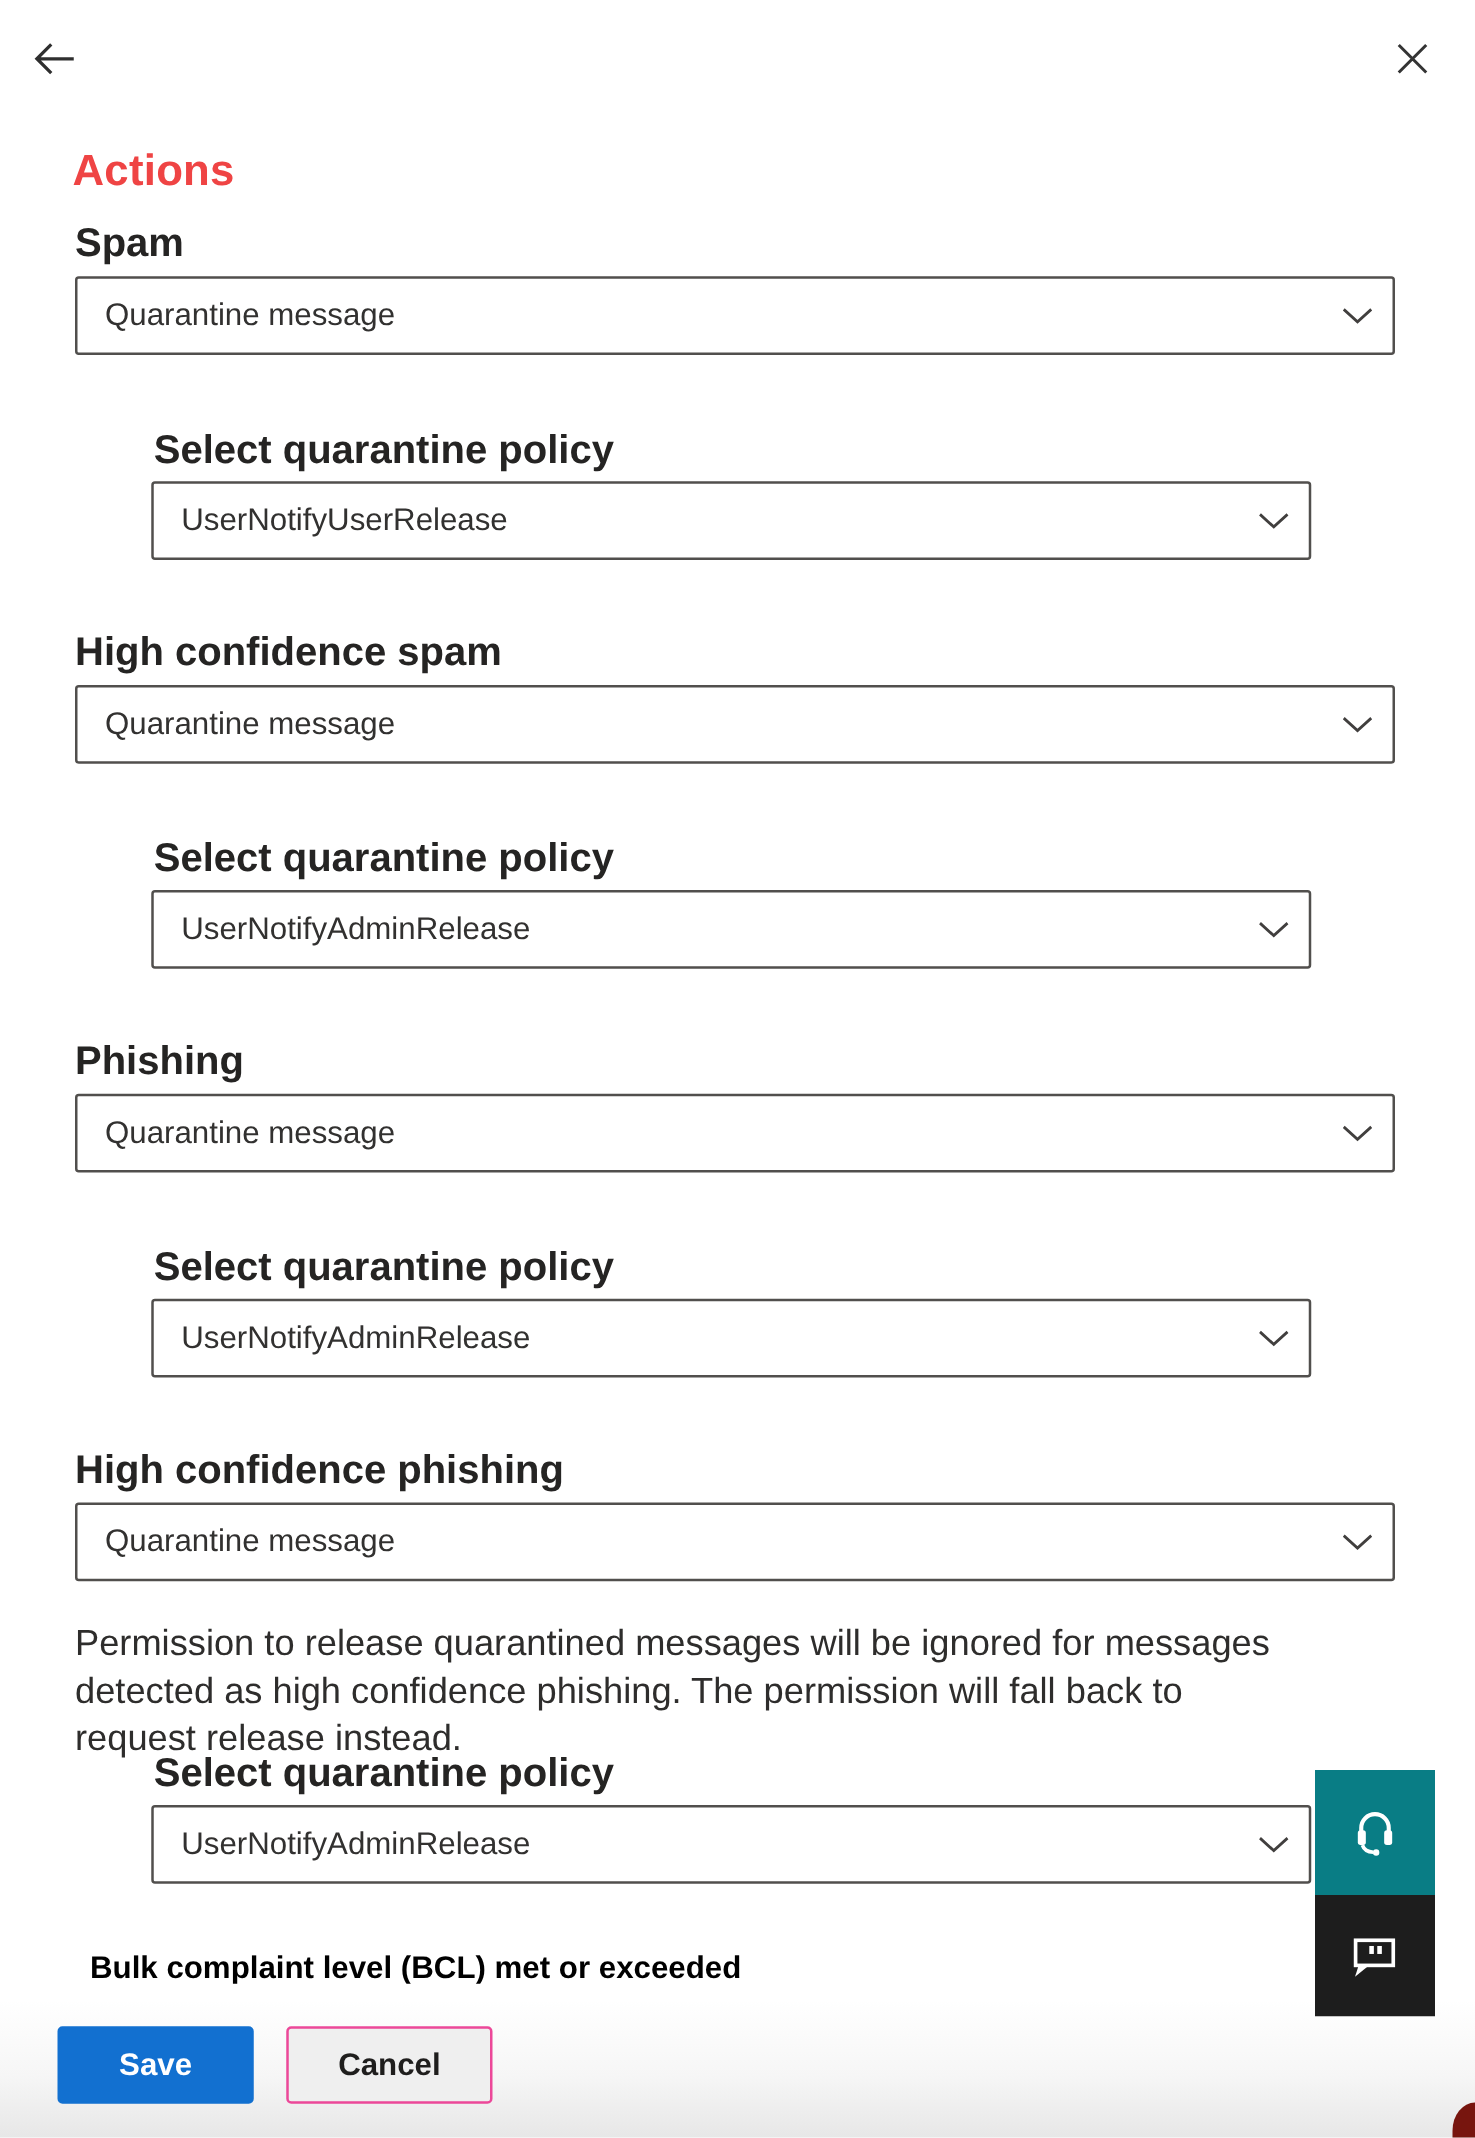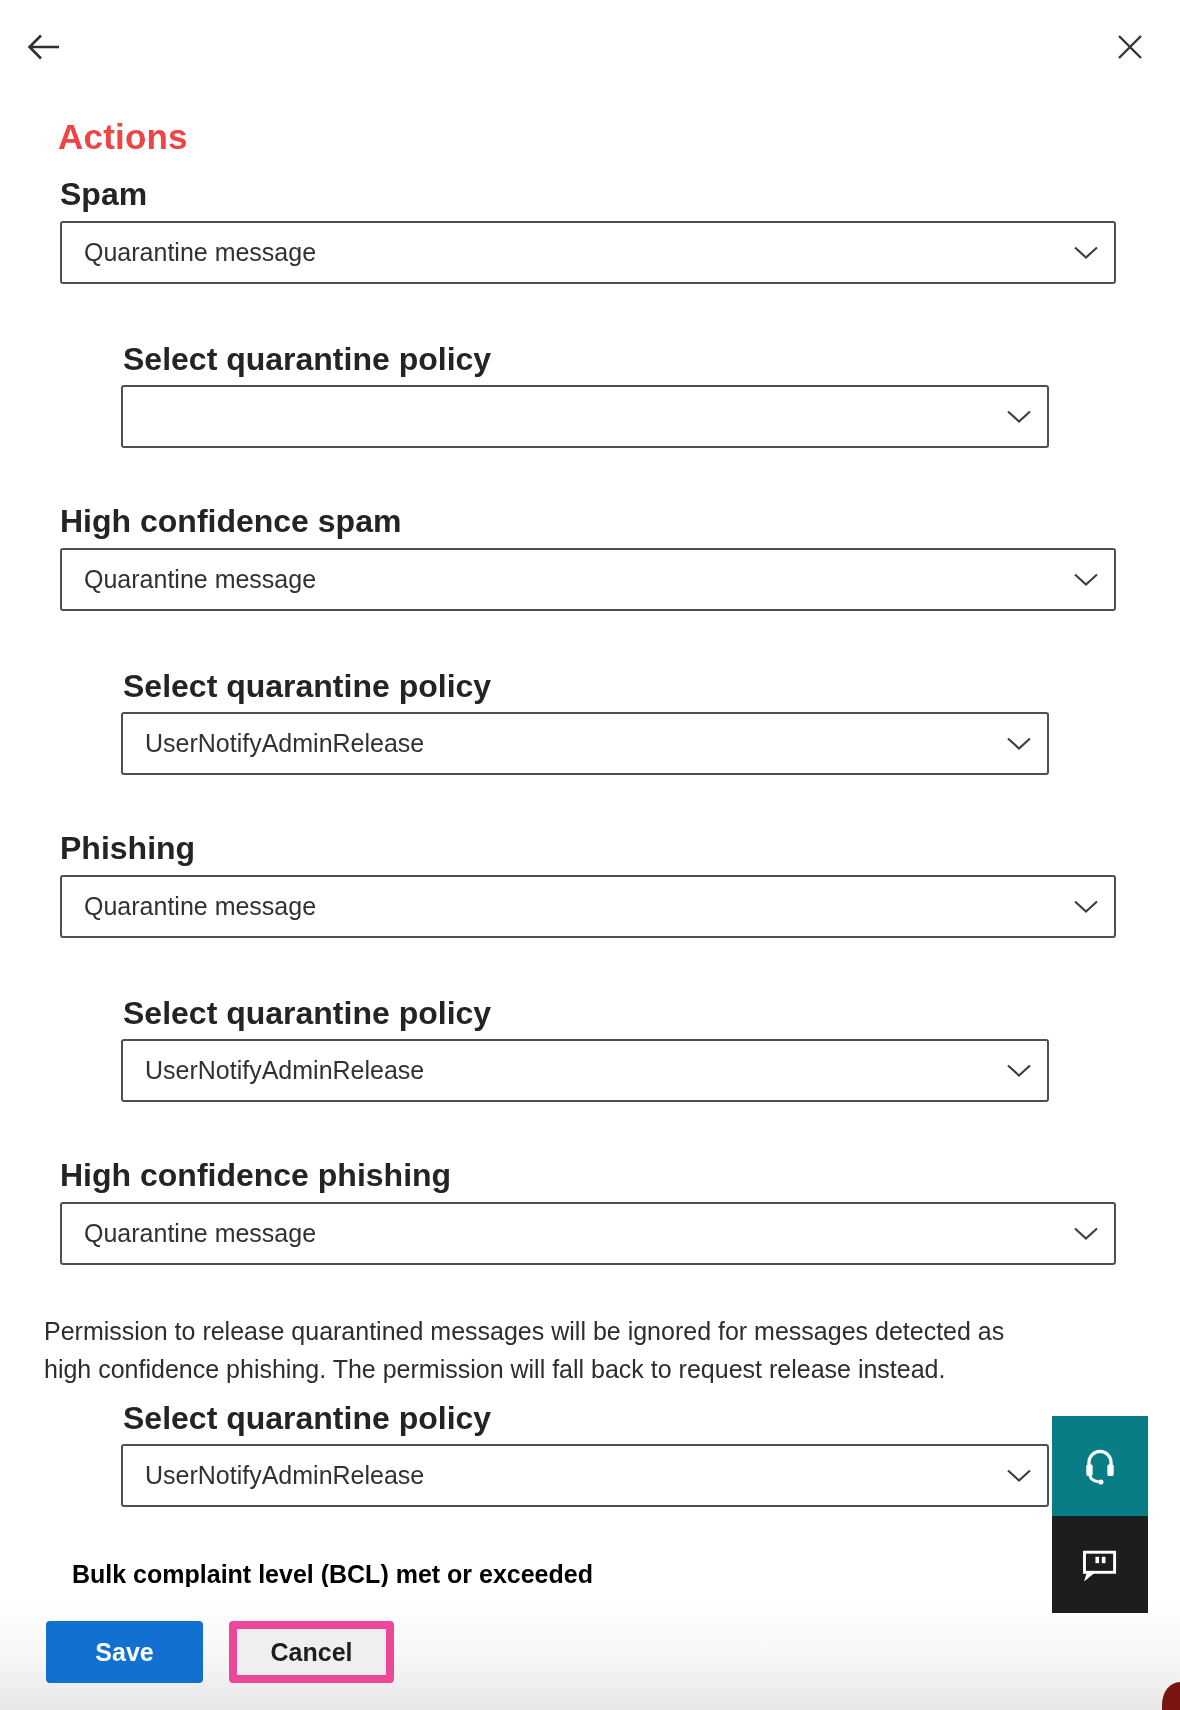--- a/index.html
+++ b/index.html
@@ -31,22 +31,22 @@
     cursor:pointer;
   }
   .dd.sub{left:121px;width:928px;}
   .dd-val{
     font-size:25px;font-weight:400;color:#323130;
     padding-left:22px;white-space:nowrap;
   }
   .chev{position:absolute;right:15px;top:50%;transform:translateY(-50%);line-height:0;}
   
   .note{
-    position:absolute;left:44px;top:1296px;width:990px;
-    font-size:25px;line-height:38px;font-weight:400;color:#2e2d2c;margin-top:16px;
+    position:absolute;left:60px;top:1296px;width:990px;
+    font-size:29px;line-height:38px;font-weight:400;color:#2e2d2c;
   }
   
   .clip-lbl{
     position:absolute;left:72px;top:1557px;height:30px;width:820px;
     overflow:hidden;
     font-size:25px;line-height:34px;font-weight:600;color:#000000;
     white-space:nowrap;
   }
   
   .footer-fade{
@@ -57,21 +57,21 @@
     position:absolute;top:1621px;height:62px;
     font-family:Liberation Sans, sans-serif;font-size:25px;font-weight:600;
     border-radius:4px;cursor:pointer;
   }
   .btn.save{
     left:46px;width:157px;
     background:var(--save-blue,#1270d0);color:#ffffff;border:2px solid var(--save-blue,#1270d0);
   }
   .btn.cancel{
     left:229px;width:165px;
-    background:#efefef;color:#1f1e1d;border:8px solid #ec4899;
+    background:#efefef;color:#1f1e1d;border:2px solid #ec4899;
   }
   
   .widget{
     position:absolute;left:1052px;width:96px;
     display:flex;align-items:center;justify-content:center;
     border:none;padding:0;cursor:pointer;line-height:0;
   }
   .widget.support{top:1416px;height:100px;background:var(--support-teal,#097d85);}
   .widget.feedback{top:1516px;height:97px;background:var(--feedback-dark,#1d1d1d);}
   
@@ -106,20 +106,21 @@
 <div class="dd" style="top:221px;">
   <span class="dd-val">Quarantine message</span>
   <span class="chev">
     <svg width="26" height="15" viewBox="0 0 26 15">
         <path d="M2 2 L13 12 L24 2" fill="none" stroke="#413f3e" stroke-width="2.2"></path>
       </svg>
   </span>
 </div>
 <div class="lbl sub" style="top:341px;">Select quarantine policy</div>
 <div class="dd sub" style="top:385px;">
+  <span class="dd-val">UserNotifyUserRelease</span>
   <span class="chev">
     <svg width="26" height="15" viewBox="0 0 26 15">
         <path d="M2 2 L13 12 L24 2" fill="none" stroke="#413f3e" stroke-width="2.2"></path>
       </svg>
   </span>
 </div>
 
 <div class="lbl" style="top:503px;">High confidence spam</div>
 <div class="dd" style="top:548px;">
   <span class="dd-val">Quarantine message</span>

